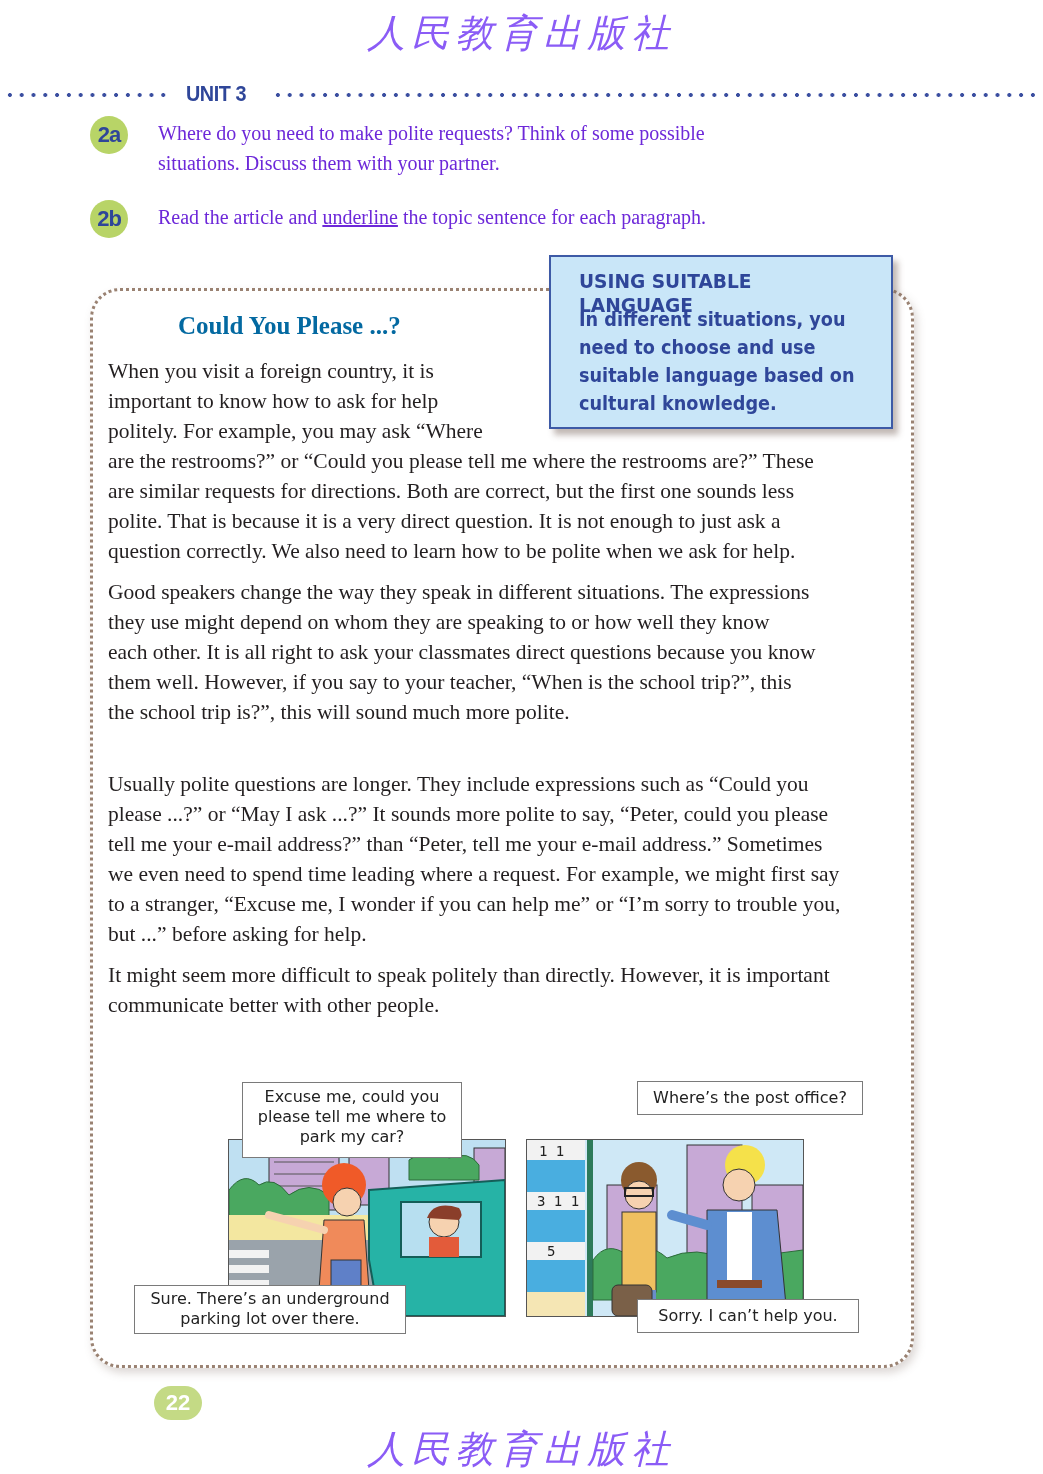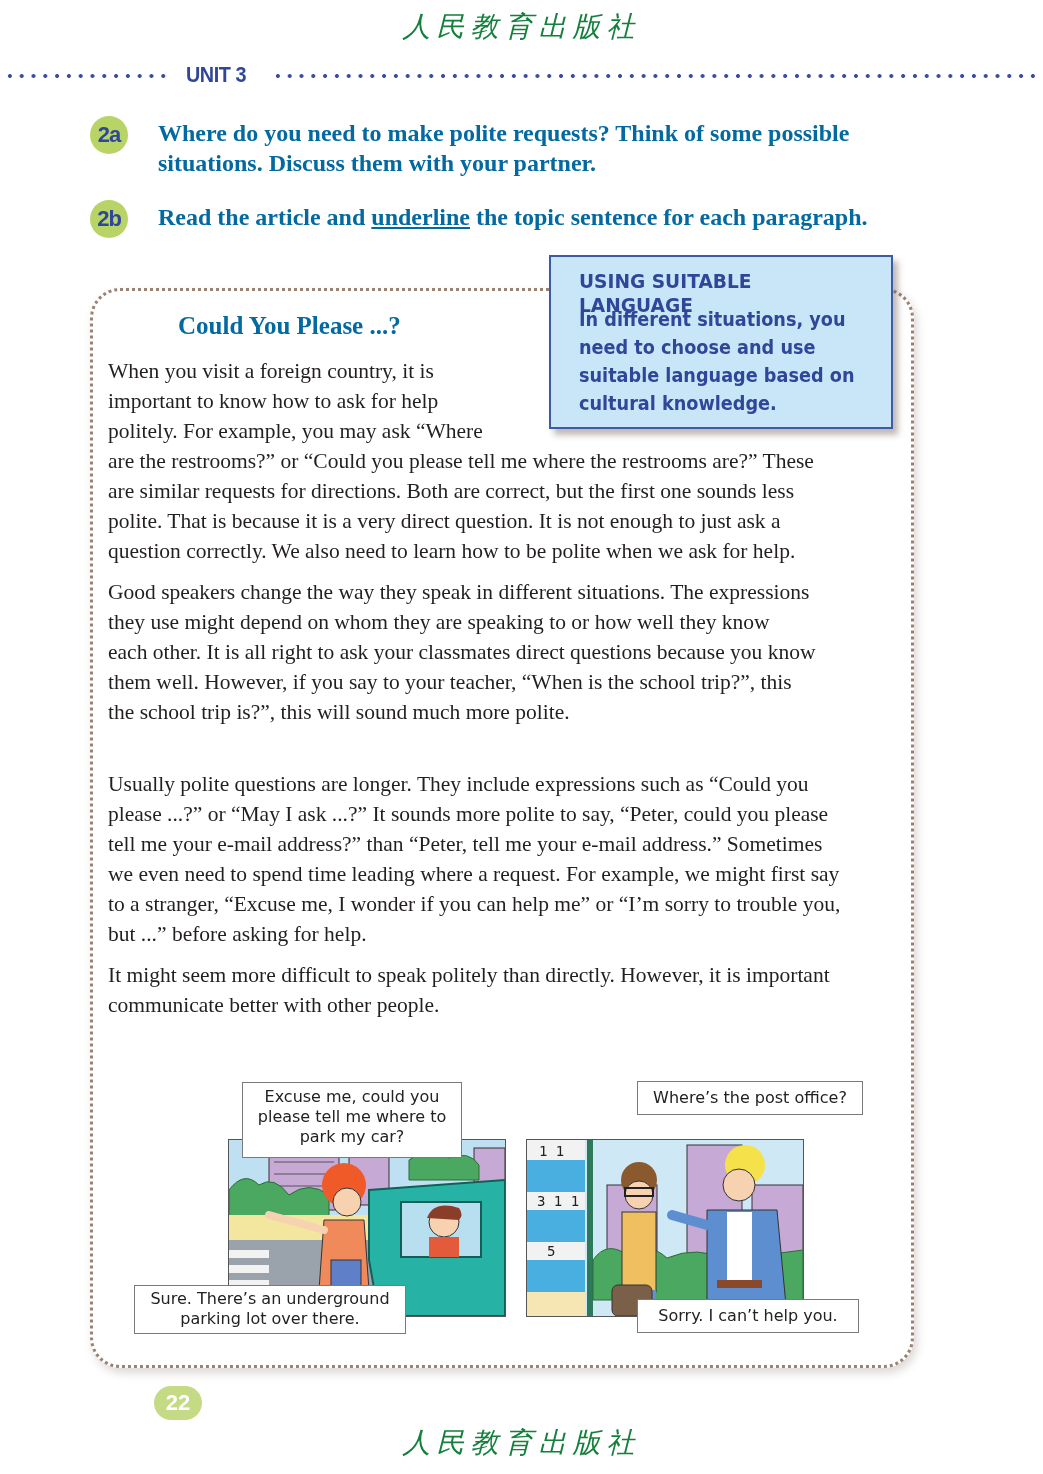--- a/index.html
+++ b/index.html
@@ -1,39 +1,39 @@
 <!DOCTYPE html>
 <html><head>
 <meta charset="utf-8">
 <style>
   html, body { margin:0; padding:0; }
   body { width:1043px; height:1474px; background:#ffffff; position:relative; overflow:hidden;
          font-family:"Liberation Serif", "DejaVu Serif", serif; color:#231f20; }
   .publisher { position:absolute; left:0; width:1043px; text-align:center;
-               font-family:"DejaVu Serif", serif; font-style:italic; color:#15803d;
-               font-size:28px; letter-spacing:6px; }
+               font-family:"DejaVu Serif", serif; font-style:italic; color:#8b5cf6;
+               font-size:38px; letter-spacing:6px; }
   .publisher.top { top:8px; }
   .publisher.bottom { top:1424px; }
 
-  .unit-bar { position:absolute; top:61px; left:0; width:967px; height:30px; }
+  .unit-bar { position:absolute; top:80px; left:0; width:967px; height:30px; }
   .dots-left { position:absolute; left:4px; top:12px; width:166px; height:6px;
                background-image:radial-gradient(circle, #3a4ea0 1.8px, transparent 2.2px);
                background-size:11.8px 6px; background-repeat:repeat-x; }
   .dots-right { position:absolute; left:272px; top:12px; width:768px; height:6px;
                background-image:radial-gradient(circle, #3a4ea0 1.8px, transparent 2.2px);
                background-size:11.8px 6px; background-repeat:repeat-x; }
   .unit-label { position:absolute; left:186px; top:1px; font-family:"Liberation Sans", sans-serif;
                 font-weight:bold; font-size:22px; color:#2f4699; letter-spacing:-0.5px; transform:scaleX(0.9); transform-origin:left; }
 
   .task { position:absolute; left:90px; }
   .task .badge { position:absolute; left:0; top:0; width:38px; height:38px; border-radius:50%;
                  background:#b8d467; color:#2f4699; font-family:"Liberation Sans", sans-serif;
                  font-weight:bold; font-size:22px; line-height:38px; text-align:center; letter-spacing:-1px; }
-  .task .text { position:absolute; left:68px; top:2px; width:740px; font-weight:bold; font-size:24px;
-                line-height:30px; color:#0369a1; }
+  .task .text { position:absolute; left:68px; top:2px; width:740px; font-weight:normal; font-size:20px;
+                line-height:30px; color:#6d28d9; }
   .task .text u { text-decoration:underline; }
   .task-2a { top:116px; }
   .task-2b { top:200px; }
 
   .article-frame { position:absolute; left:90px; top:288px; width:818px; height:1074px;
                    border:3px dotted #9a8272; border-radius:30px;
                    box-shadow: 3px 5px 8px rgba(120,100,90,0.25); background:#fff; }
 
   .tip-box { position:absolute; left:549px; top:255px; width:340px; height:170px;
              background:#c9e6f8; border:2px solid #3d5aa6; box-shadow:5px 6px 6px rgba(120,100,90,0.45);

